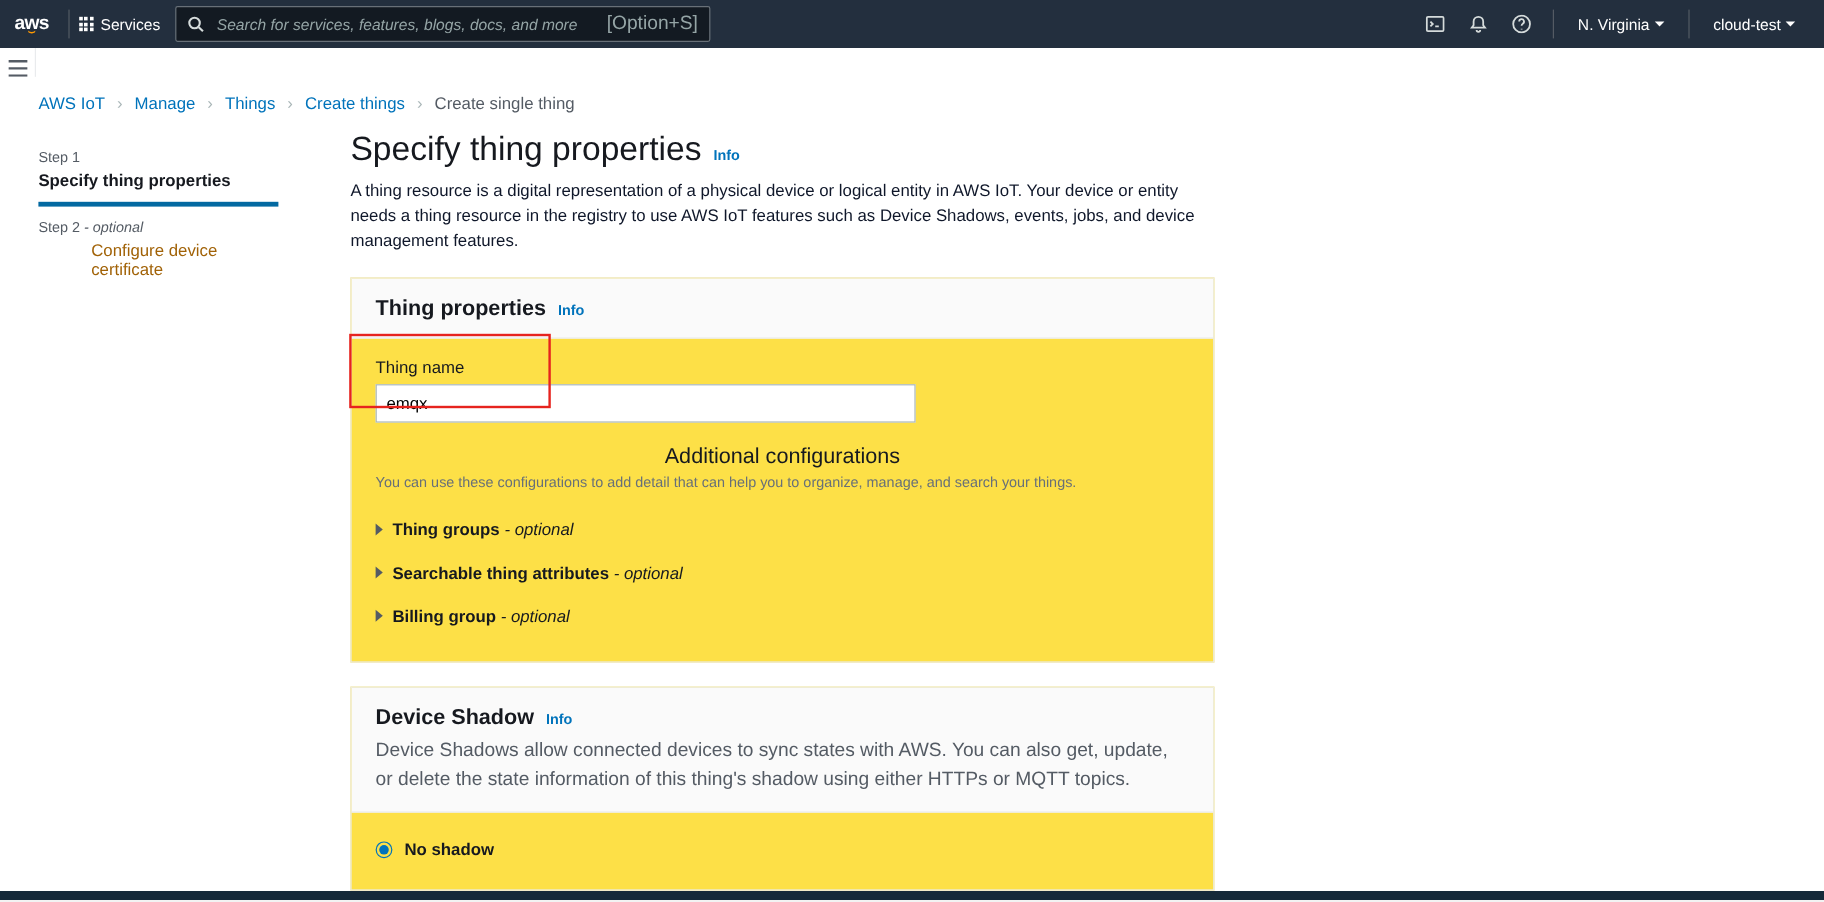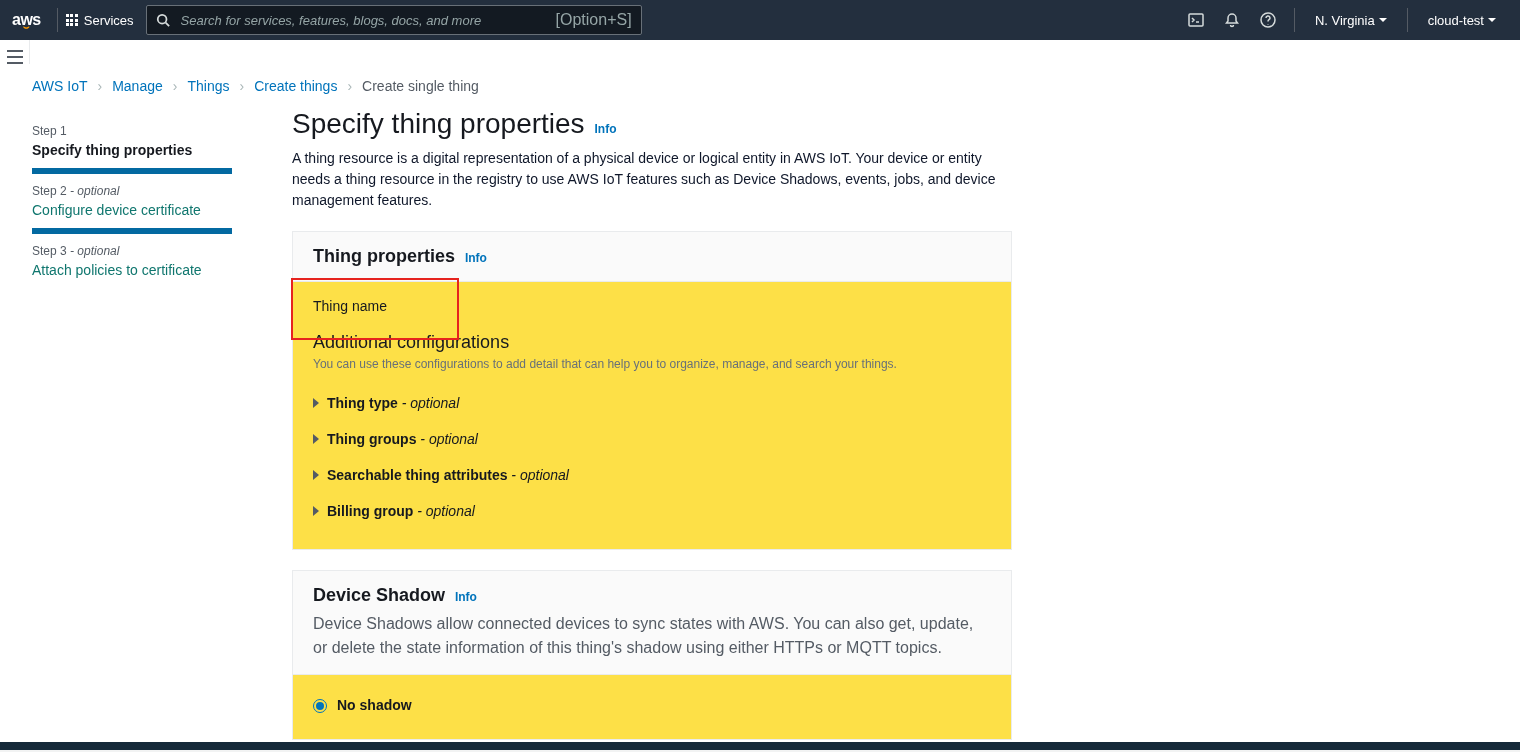--- a/index.html
+++ b/index.html
@@ -7,21 +7,21 @@
     
     
     .top-nav { background: #232f3e; height: 40px; display: flex; align-items: center; padding: 0 12px; color: #fff; }
     .logo { color: #fff; font-weight: bold; font-size: 16px; margin-right: 8px; display:flex; align-items:center;}
     .logo-text { letter-spacing: -0.5px; }
     .logo-swoosh { color:#ff9900; font-size:10px; display:block; line-height:4px; margin-top:-4px; text-align:center;}
     .nav-sep { width: 1px; height: 24px; background: #545b64; margin: 0 8px; }
     .services-btn { display: flex; align-items: center; gap: 6px; cursor: pointer; font-size: 13px; }
     .grid-icon { display:inline-grid; grid-template-columns: repeat(3,3px); grid-template-rows: repeat(3,3px); gap:1.5px;}
     .grid-icon span { background:#fff; width:3px; height:3px;}
-    .search-wrap { position: relative; margin-left: 12px; width: 496px; }
+    .search-wrap { position: relative; margin-left: 12px; width: 446px; }
     .search-input { background: #131A22; border: 1px solid #687078; color: #d5dbdb; width: 100%; height: 30px; padding: 0 70px 0 34px; border-radius: 2px; font-size: 13px; font-style: italic;}
     .search-input::placeholder { color: #95a5a6; font-style: italic;}
     .search-icon { position: absolute; left: 10px; top: 50%; transform: translateY(-50%); color:#d5dbdb;}
     .shortcut { position: absolute; right: 10px; top: 50%; transform: translateY(-50%); color: #95a5a6; font-size: 16px; }
     .nav-right { margin-left: auto; display: flex; align-items: center; gap: 0; }
     .nav-icon { padding: 0 10px; cursor: pointer; display:flex; align-items:center; height:40px;}
     .nav-text-item { display:flex; align-items:center; gap:4px; padding:0 12px; cursor:pointer; font-size:13px; height:40px;}
     .caret-down { width:0; height:0; border-left:4px solid transparent; border-right:4px solid transparent; border-top:4px solid #fff; }
 
     
@@ -30,47 +30,47 @@
     .hamburger { cursor:pointer; }
     .main-col { flex:1; background:#fff; overflow:auto; padding-bottom:6px;}
     
     .breadcrumbs { padding: 14px 32px 8px; font-size:14px; display:flex; align-items:center; gap:10px;}
     .breadcrumbs a { color: #0073bb; text-decoration:none; cursor:pointer;}
     .breadcrumbs .current { color:#545b64; }
     .bc-sep { color:#aab7b8; }
 
     .content-row { display:flex; gap:60px; padding: 0 32px;}
     .wizard-nav { width: 200px; padding-top:12px;}
-    .wiz-step { border-bottom:6px solid #0369a1; padding:10px 0;}
+    .wiz-step { border-bottom:4px solid #0369a1; padding:10px 0;}
     .wiz-step:last-child { border-bottom:none;}
     .wiz-label { font-size:12px; color:#545b64; }
     .wiz-label .optional { font-style:italic; }
     .wiz-title { font-size:14px; color:#545b64; margin-top:4px;}
     .wiz-title.active { color:#16191f; font-weight:700;}
-    .wiz-title.disabled { color:#0f766e; }
+    .wiz-title.disabled { color:#a16207;margin-left:44px; }
 
     .form-area { flex:1; max-width: 720px; padding-top:6px;}
     .page-head { margin-bottom: 12px;}
     .page-title { font-size: 28px; font-weight:400; display:inline;}
     .info-link { color:#0073bb; font-size:12px; font-weight:700; cursor:pointer; margin-left:6px;}
     .page-desc { color:#0f172a; margin-top:8px; line-height:1.5;}
 
     .panel { border:1px solid #e9ebed; margin-top:20px; background:#fde047;}
     .panel-header { background:#fafafa; border-bottom:1px solid #e9ebed; padding:14px 20px;}
     .panel-header h2 { font-size:18px; font-weight:700; display:inline;}
     .panel-header .sub { color:#545b64; font-size:16px; line-height:1.5; margin-top:6px;}
     .panel-body { padding: 16px 20px 20px;}
 
     .field-label { font-size:14px; margin-bottom:6px;}
     .text-input { width:450px; height:32px; border:1px solid #aab7b8; padding:0 8px; font-size:14px;}
     .helper { font-size:12px; color:#687078; margin-top:4px; }
 
     .highlight-box { border:2px solid #e6231e; position:absolute; pointer-events:none;}
 
-    .section-title { font-size:18px; font-weight:400; margin:18px 0 4px;}
+    .section-title { font-size:18px; font-weight:400; margin:18px 0 4px;text-align:center;}
     .section-desc { font-size:12px; color:#687078; margin-bottom:14px;}
 
     .expand-row { display:flex; align-items:center; gap:8px; padding:10px 0; cursor:pointer;}
     .triangle-right { width:0; height:0; border-top:5px solid transparent; border-bottom:5px solid transparent; border-left:6px solid #545b64;}
     .expand-label { font-weight:700; font-size:14px;}
     .expand-label .optional { font-weight:400; font-style:italic;}
 
     .radio-row { display:flex; align-items:flex-end; gap:10px; padding:6px 0;}
     .radio { width:14px; height:14px; border:1px solid #545b64; border-radius:50%; margin-top:2px; flex-shrink:0; display:flex; align-items:center; justify-content:center;}
     .radio.selected { border-color:#0073bb; }
@@ -176,49 +176,42 @@
 
       <div class="wizard-nav">
         <div class="wiz-step">
           <div class="wiz-label"><span>Step 1</span><span class="optional"></span></div>
           <div class="wiz-title active">Specify thing properties</div>
         </div>
         <div class="wiz-step">
           <div class="wiz-label"><span>Step 2</span><span class="optional"> - optional</span></div>
           <div class="wiz-title disabled">Configure device certificate</div>
         </div>
-        <div class="wiz-step">
-          <div class="wiz-label"><span>Step 3</span><span class="optional"> - optional</span></div>
-          <div class="wiz-title disabled">Attach policies to certificate</div>
-        </div>
       </div>
 
       <div class="form-area">
         <div class="page-head">
           <h1 class="page-title">Specify thing properties</h1>
           <span class="info-link">Info</span>
           <p class="page-desc">A thing resource is a digital representation of a physical device or logical entity in AWS IoT. Your device or entity needs a thing resource in the registry to use AWS IoT features such as Device Shadows, events, jobs, and device management features.</p>
         </div>
 
         <div class="panel">
           <div class="panel-header">
             <h2>Thing properties</h2>
             <span class="info-link">Info</span>
           </div>
           <div class="panel-body" style="position:relative;">
             <div class="highlight-box" style="left:-2px; top:-4px; width:168px; height:62px;"></div>
             <div class="field-label">Thing name</div>
+            <input class="text-input" value="emqx" style="">
 
             <h3 class="section-title">Additional configurations</h3>
             <div class="section-desc">You can use these configurations to add detail that can help you to organize, manage, and search your things.</div>
 
-            <div class="expand-row">
-              <span class="triangle-right"></span>
-              <span class="expand-label"><span>Thing type</span><span class="optional"> - optional</span></span>
-            </div>
             <div class="expand-row">
               <span class="triangle-right"></span>
               <span class="expand-label"><span>Thing groups</span><span class="optional"> - optional</span></span>
             </div>
             <div class="expand-row">
               <span class="triangle-right"></span>
               <span class="expand-label"><span>Searchable thing attributes</span><span class="optional"> - optional</span></span>
             </div>
             <div class="expand-row">
               <span class="triangle-right"></span>

